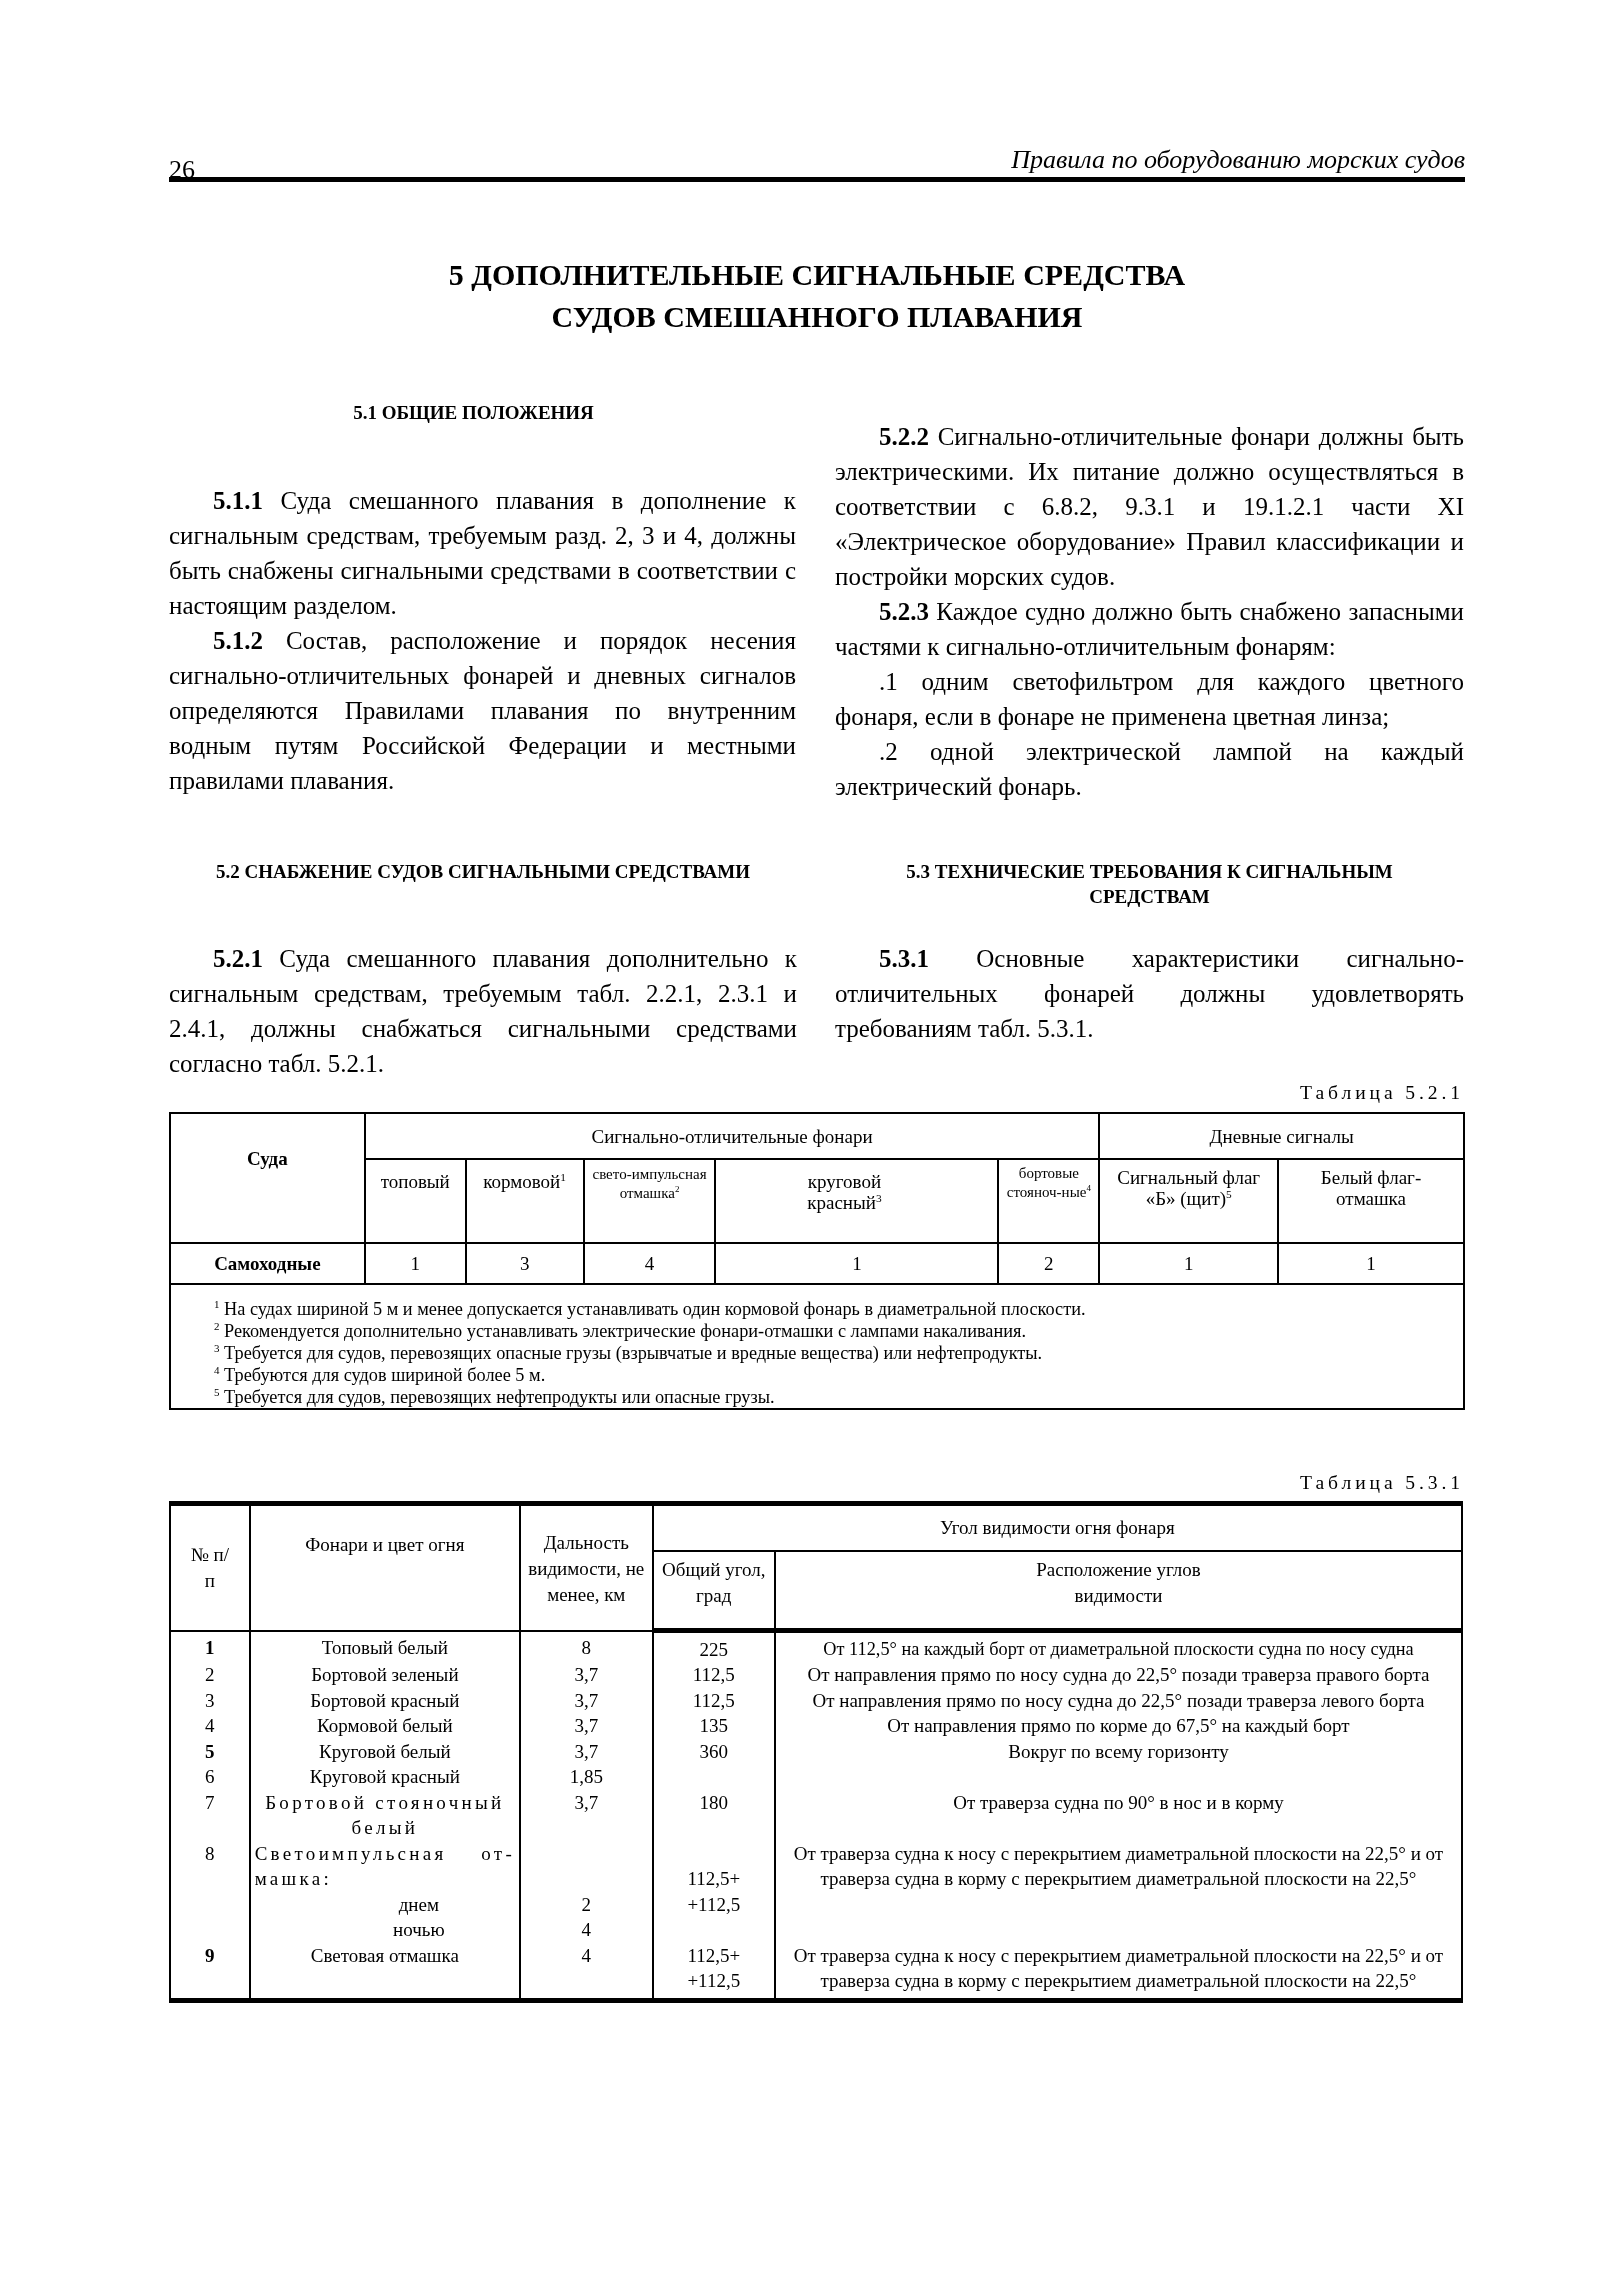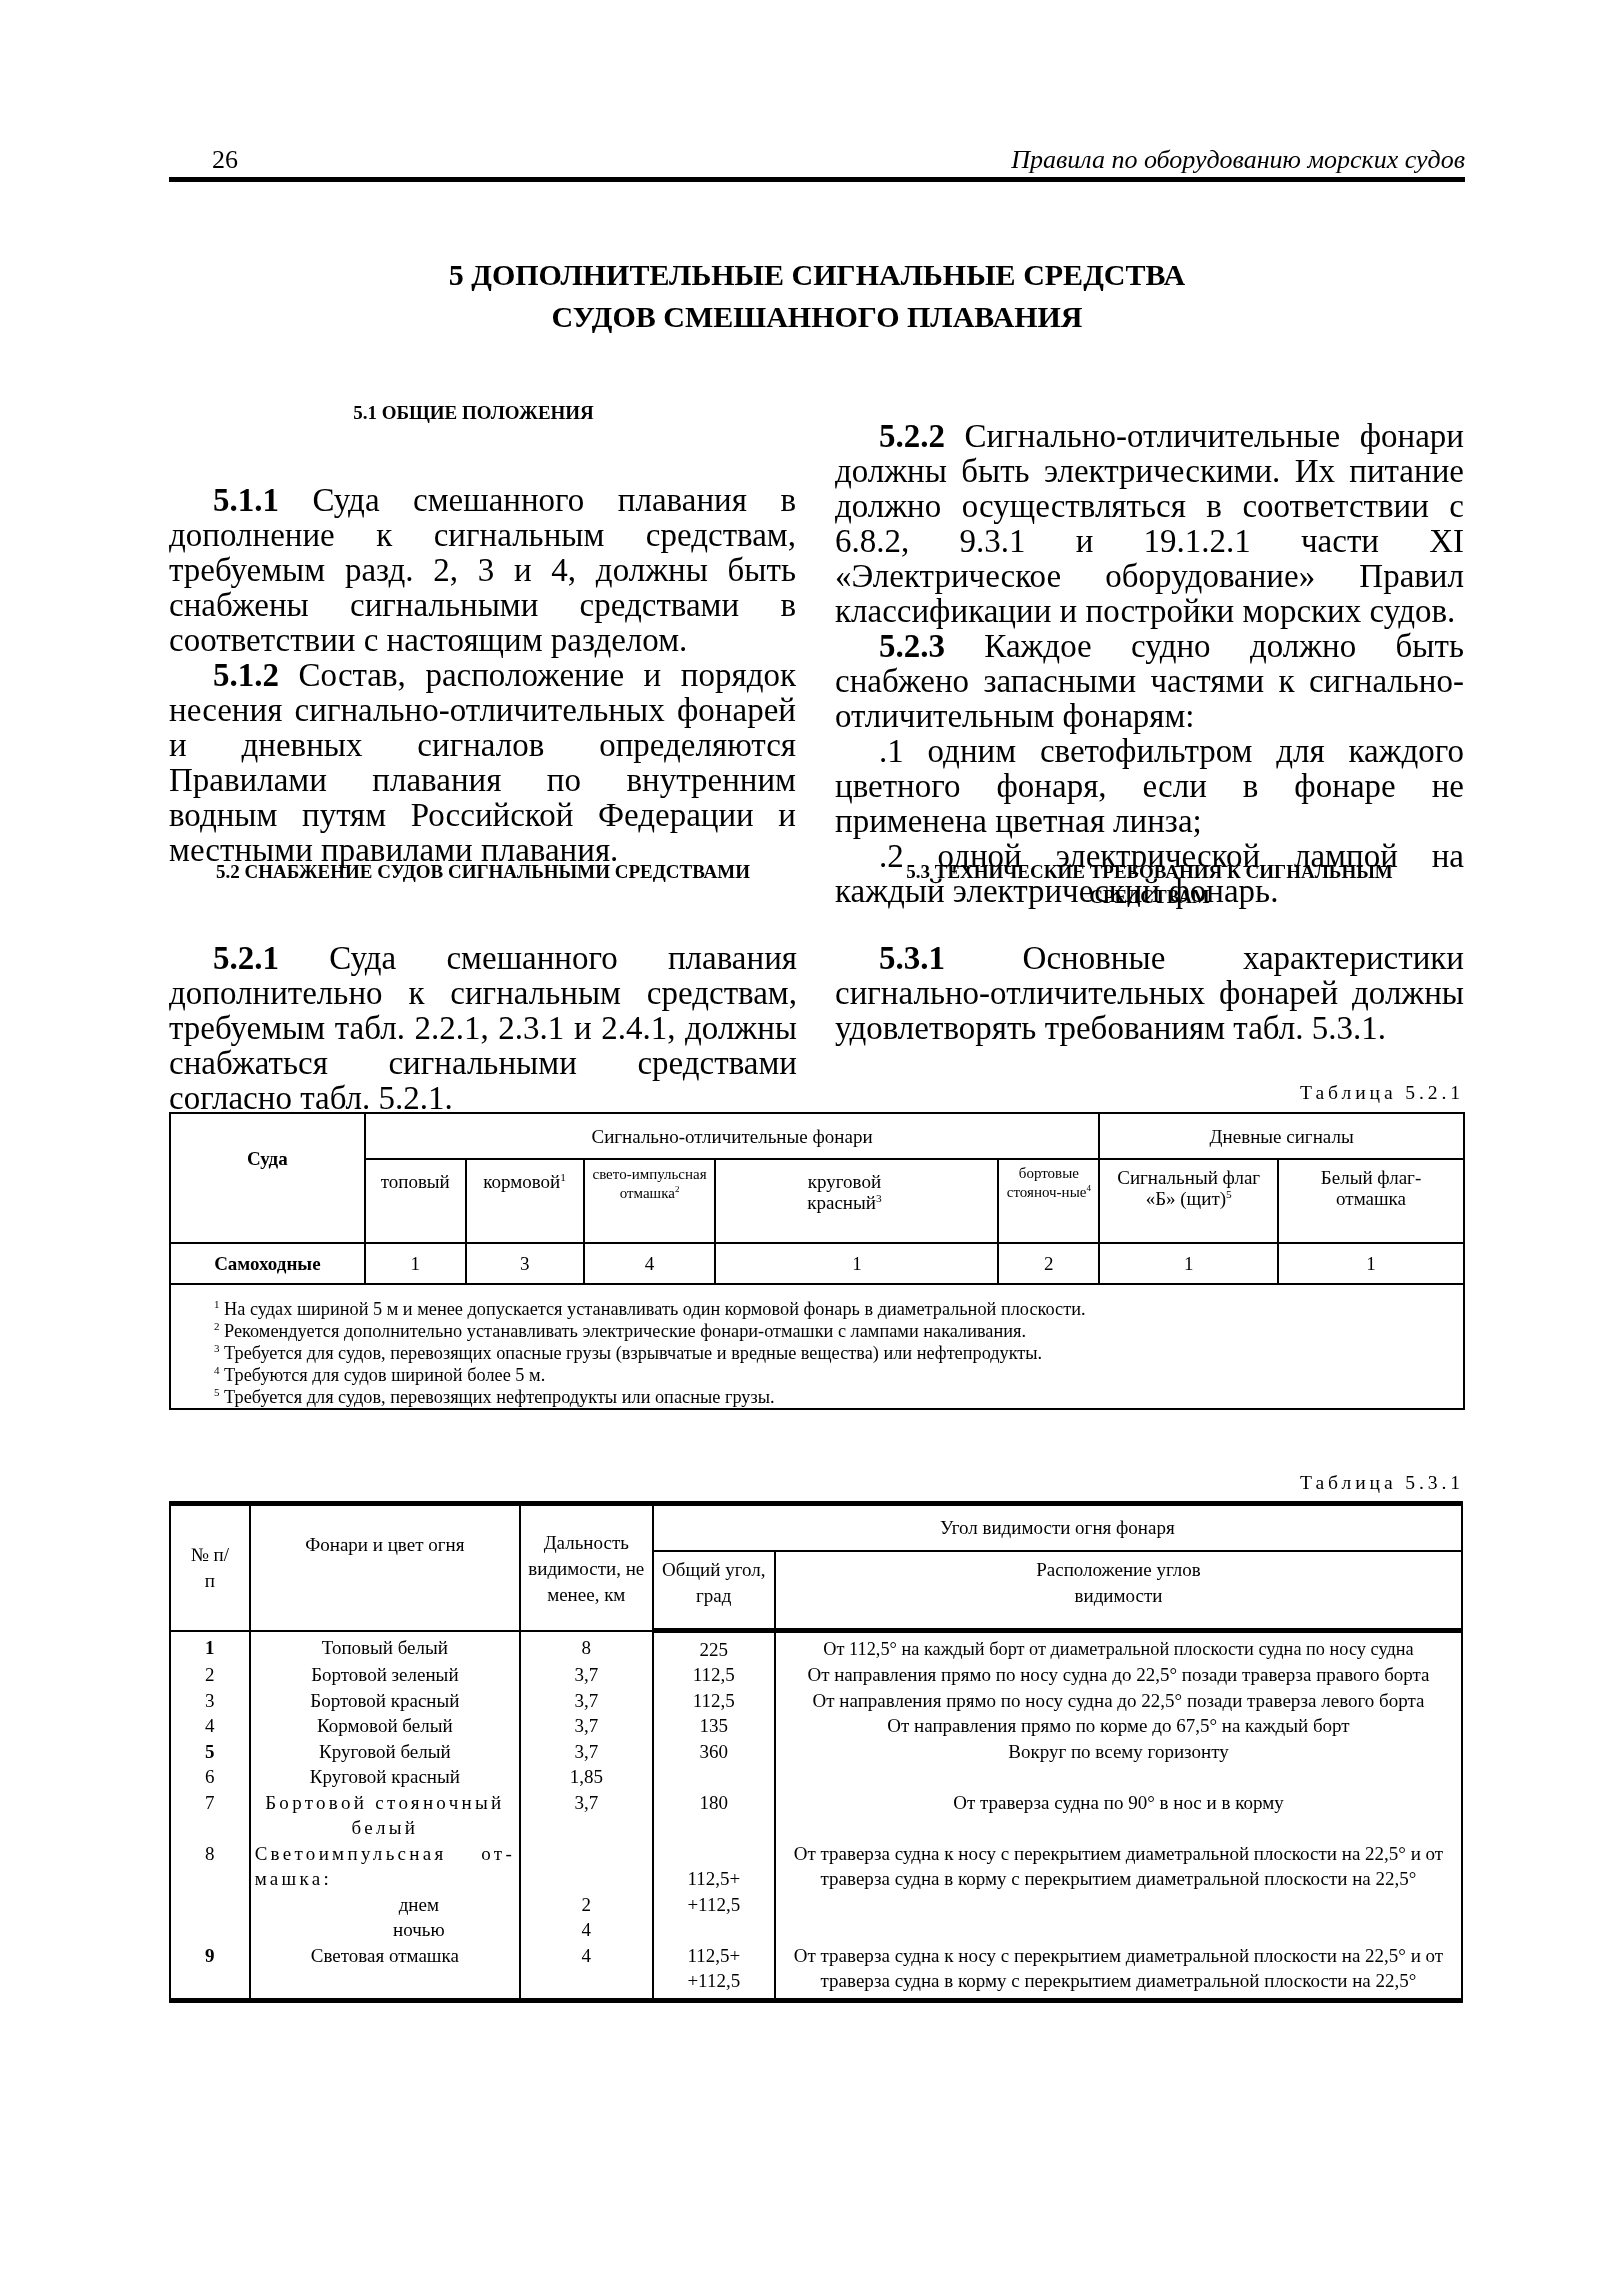--- a/index.html
+++ b/index.html
@@ -1,28 +1,28 @@
 <!DOCTYPE html>
 <html style="font-size:10.5px"><head>
 <meta charset="utf-8">
 <style>
   html, body { margin:0; padding:0; background:#ffffff; }
   body { width:1623px; height:2295px; position:relative; overflow:hidden;
          font-family:"Liberation Serif", "DejaVu Serif", serif; color:#000; }
   .abs { position:absolute; }
   .page-header { left:169px; top:145px; width:1296px; height:33px; }
-  .page-num { position:absolute; left:0; top:0; font-size:26px;margin-left:43px; }
+  .page-num { position:absolute; left:0; top:10px; font-size:26px; }
   .running-title { position:absolute; right:0; top:0; font-size:26px; font-style:italic; }
   .header-rule { left:169px; top:177px; width:1296px; height:4.6px; background:#000; }
 
   .chapter-title { left:169px; top:254px; width:1296px; text-align:center;
     font-size:30px; font-weight:bold; line-height:42px; }
 
   .sec-head { font-size:19px; font-weight:bold; text-align:center; line-height:25px; }
-  .body-text { font-size:33px; line-height:35px; text-align:justify; }
+  .body-text { font-size:25px; line-height:35px; text-align:justify; }
   .body-text p { margin:0; text-indent:44px; }
   .body-text p b { font-weight:bold; }
 
   .table-caption { font-size:19.6px; letter-spacing:3.9px; text-align:right; }
 
   table.t { border-collapse:collapse; position:absolute; }
   table.t td { border:2.6px solid #000; text-align:center; vertical-align:middle;
      font-size:19px; line-height:21px; padding:0 2.6px; }
   table.t td.small { font-size:15px; line-height:19px; }
   sup { font-size:0.6em; vertical-align:super; line-height:0; }

